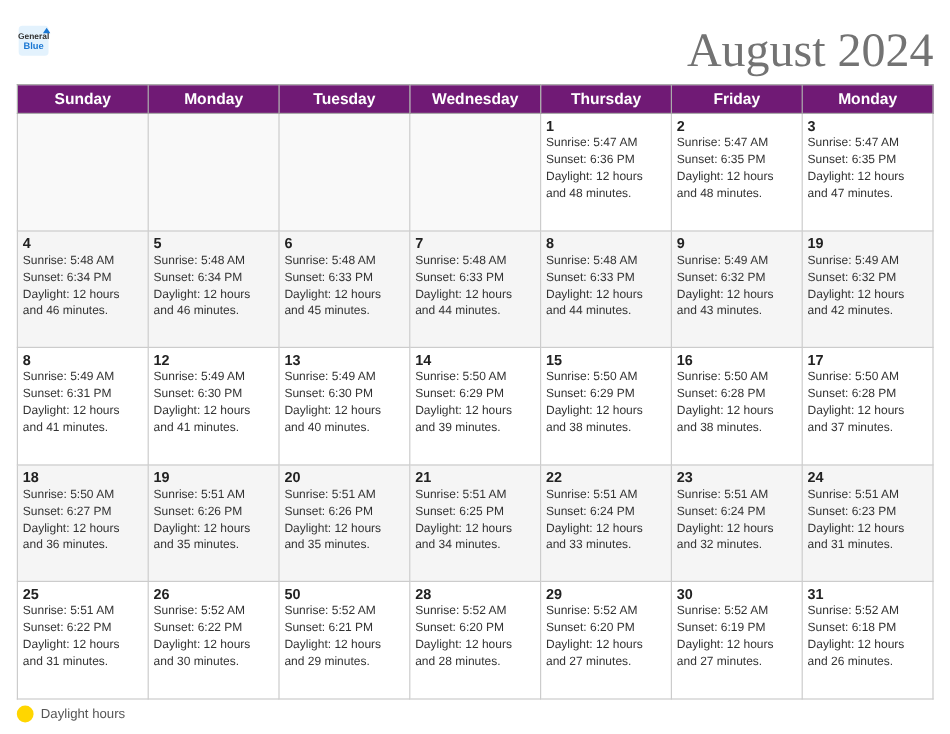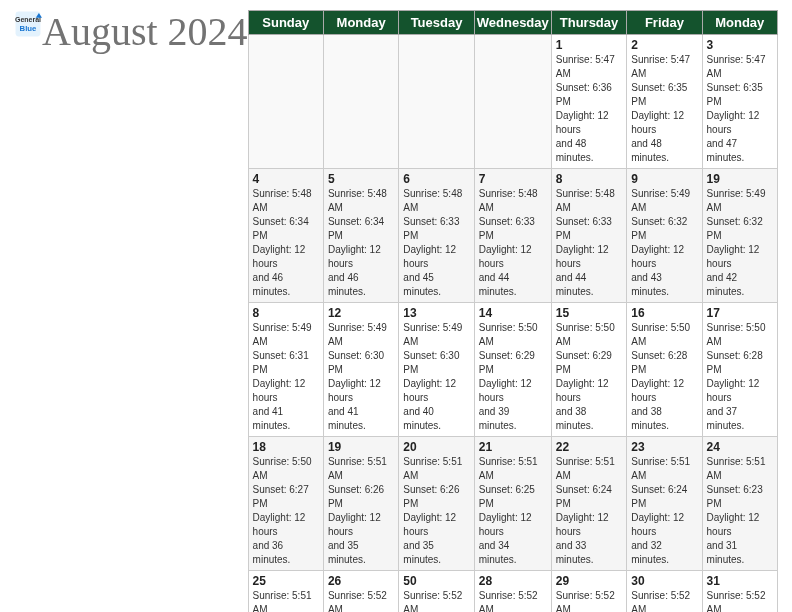--- a/index.html
+++ b/index.html
@@ -6,22 +6,23 @@
     body {
       font-family: Arial, sans-serif;
       background: #fff;
       width: 792px;
       height: 612px;
       overflow: hidden;
     }
     .page {
       width: 792px;
       height: 612px;
-      padding: 10px 14px 10px 14px;
+      padding: 20px 14px 10px 14px;
       display: flex;
+      flex-direction: column;
     }
     .header {
       display: flex;
       justify-content: space-between;
       align-items: flex-start;
       margin-bottom: 6px;
     }
     .logo {
       display: flex;
       align-items: center;
@@ -44,21 +45,21 @@
     .location {
       font-size: 15px;
       color: #444;
     }
     .calendar {
       width: 100%;
       border-collapse: collapse;
       flex: 1;
     }
     .calendar th {
-      background: #14532d;
+      background: #701a75;
       color: #fff;
       text-align: center;
       font-size: 13px;
       font-weight: bold;
       padding: 4px 2px;
       border: 1px solid #aaa;
     }
     .calendar td {
       border: 1px solid #ccc;
       vertical-align: top;
@@ -360,13 +361,17 @@
             <span class="day-num">31</span>
             <div class="day-info" style="white-space: pre-line;">Sunrise: 5:52 AM
 Sunset: 6:18 PM
 Daylight: 12 hours
 and 26 minutes.</div>
           </td>
         </tr>
       </tbody>
   </table>
 
+  <div class="footer">
+    <div class="sun-icon"></div>
+    <span>Daylight hours</span>
+  </div>
 </div>
 
 </body></html>

